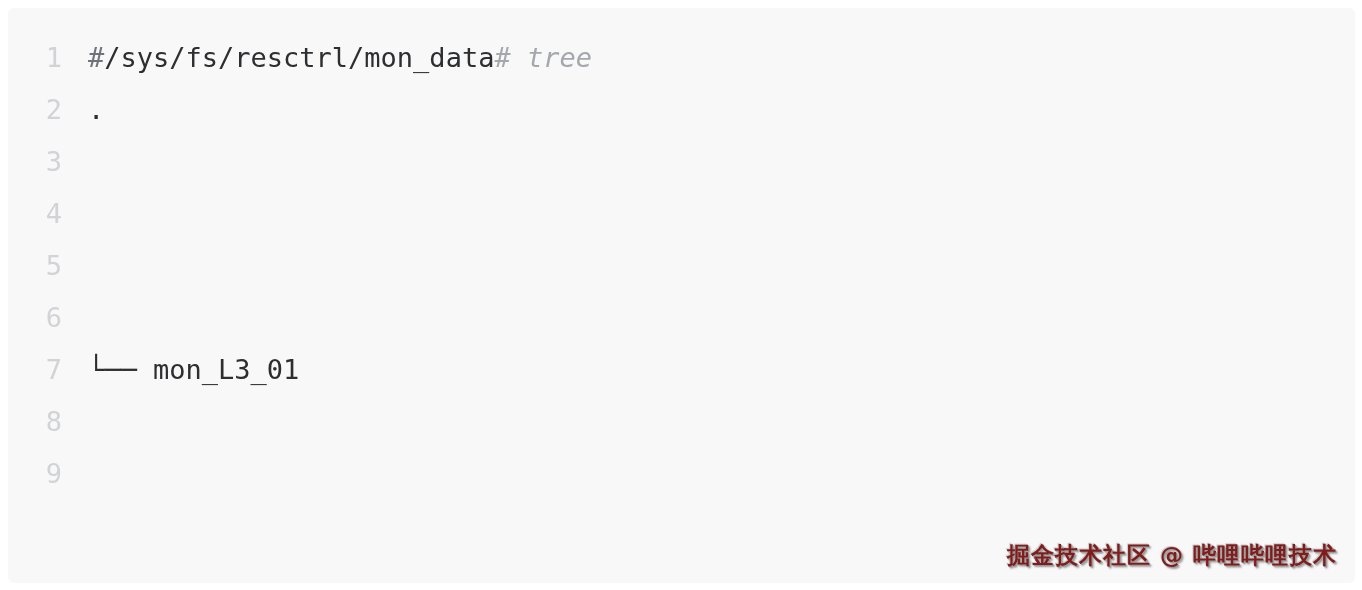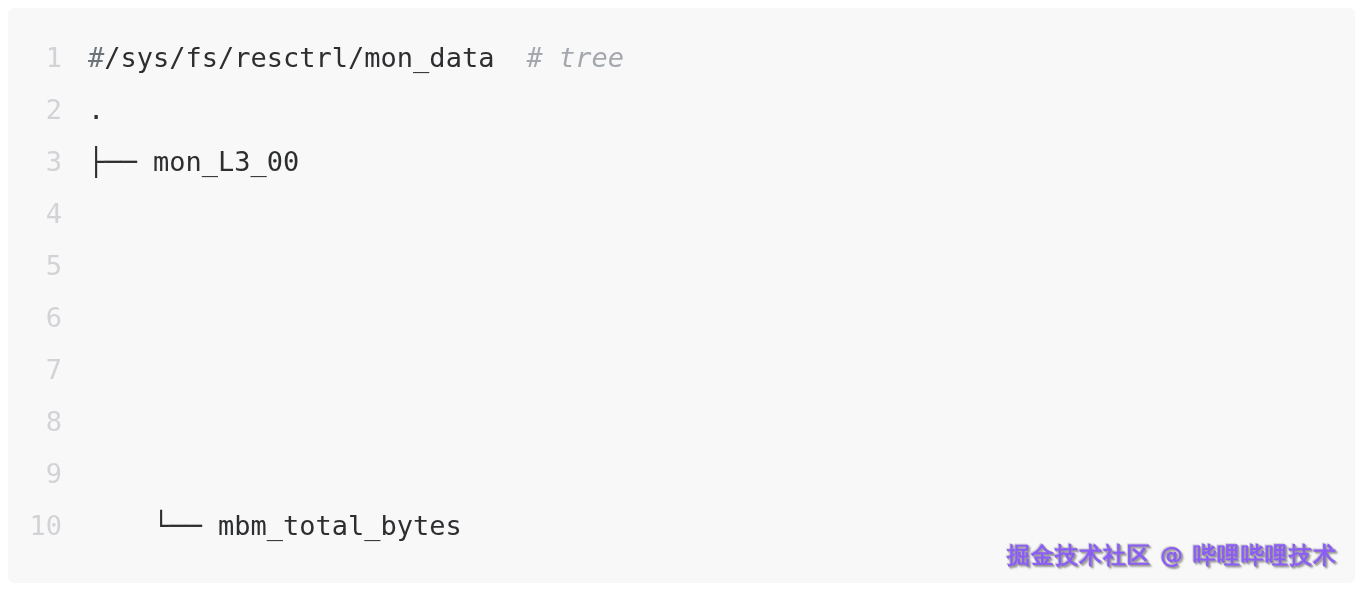--- a/index.html
+++ b/index.html
@@ -31,28 +31,28 @@
     text-align: right;
     color: #d2d3d6;
     user-select: none;
   }
   .content {
     padding-left: 26px;
     color: #2d2e30;
   }
   .seg-prompt  { color: #6f747b; }
   .seg-code    { color: #2d2e30; }
-  .seg-comment { color: #a4a8ad; font-style: italic; margin-left: 32px; }
+  .seg-comment { color: #a4a8ad; font-style: italic; }
   .watermark {
     position: absolute;
     right: 18px; bottom: 12px;
     font-family: "DejaVu Sans", "Liberation Sans", sans-serif;
     font-size: 23px;
     font-weight: bold;
-    color: #8b5cf6;
+    color: #7f1d1d;
     text-shadow: 2px 2px 2px #969696, -1px -1px 1px #c8c8c8, 1px 1px 0 #a8a8a8;
     letter-spacing: 1px;
   }
 </style>
 </head>
 <body>
 
 <div class="frame">
   <div class="lines">
   <div class="line">
@@ -60,46 +60,42 @@
     <span class="content"><span class="seg-prompt">#</span><span class="seg-code">/sys/fs/resctrl/mon_data</span><span class="seg-comment"># tree</span></span>
   </div>
 
   <div class="line">
     <span class="num">2</span>
     <span class="content"><span class="seg-code">.</span></span>
   </div>
 
   <div class="line">
     <span class="num">3</span>
-    <span class="content"><span class="seg-code">├── mon_L3_00</span></span>
   </div>
 
   <div class="line">
     <span class="num">4</span>
   </div>
 
   <div class="line">
     <span class="num">5</span>
   </div>
 
   <div class="line">
     <span class="num">6</span>
   </div>
 
   <div class="line">
     <span class="num">7</span>
+    <span class="content"><span class="seg-code">└── mon_L3_01</span></span>
   </div>
 
   <div class="line">
     <span class="num">8</span>
   </div>
 
   <div class="line">
     <span class="num">9</span>
   </div>
 
-  <div class="line">
-    <span class="num">10</span>
-    <span class="content"><span class="seg-code">    └── mbm_total_bytes</span></span>
-  </div>
 </div>
   <div class="watermark">掘金技术社区 @ 哔哩哔哩技术</div>
 </div>
 
 </body></html>

